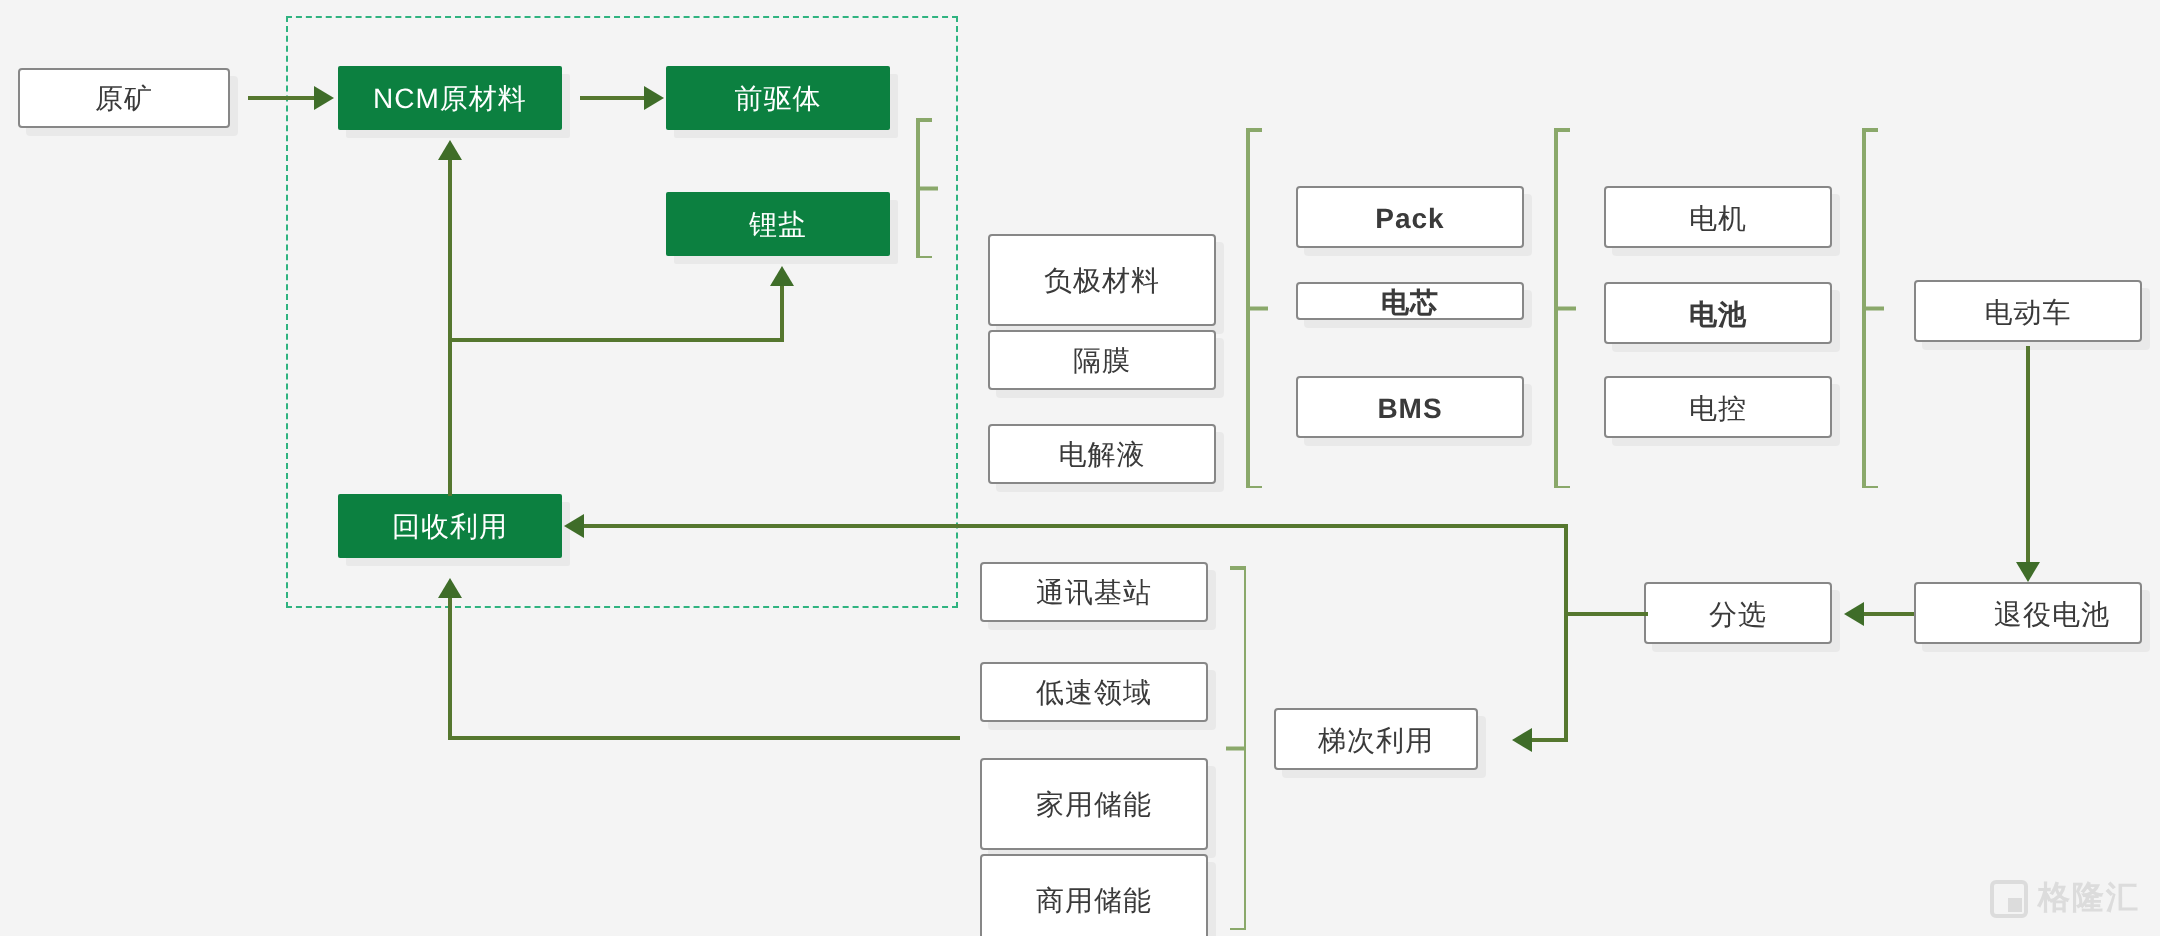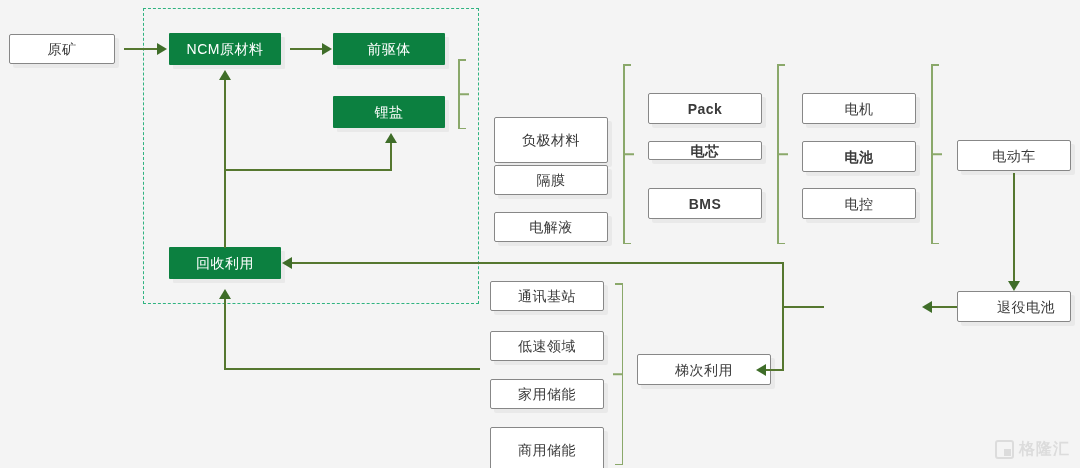--- a/index.html
+++ b/index.html
@@ -184,26 +184,27 @@
   <div class="node white bold" style="left:648px; top:141px; width:114px; height:19px;">电芯</div>
   <div class="node white bold" style="left:648px; top:188px; width:114px; height:31px;">BMS</div>
 
   <div class="node white" style="left:802px; top:93px;  width:114px; height:31px;">电机</div>
   <div class="node white bold" style="left:802px; top:141px; width:114px; height:31px;">电池</div>
   <div class="node white" style="left:802px; top:188px; width:114px; height:31px;">电控</div>
 
   <div class="node white" style="left:957px; top:140px; width:114px; height:31px;">电动车</div>
 
   <div class="node white" style="left:957px; top:291px; width:114px; height:31px;padding-left:24px;">退役电池</div>
-
-  <div class="node white" style="left:637px; top:354px; width:134px; height:31px;">梯次利用</div>
+  <div class="node white" style="left:822px; top:291px; width:94px; height:31px;">分选</div>
+
+  <div class="node white" style="left:637px; top:354px; width:102px; height:31px;">梯次利用</div>
 
   <div class="node white" style="left:490px; top:281px; width:114px; height:30px;">通讯基站</div>
   <div class="node white" style="left:490px; top:331px; width:114px; height:30px;">低速领域</div>
-  <div class="node white" style="left:490px; top:379px; width:114px; height:30px;">家用储能</div>
+  <div class="node white" style="left:490px; top:379px; width:114px; height:46px;">家用储能</div>
   <div class="node white" style="left:490px; top:427px; width:114px; height:46px;">商用储能</div>
 
   <div class="bracket open-left" style="left:452px; top:59px; width:16px; height:70px;">
     <div class="spine"></div>
       <div class="cap top"></div>
       <div class="cap bot"></div>
       <div class="stem"></div>
   </div>
 
   <div class="bracket open-left" style="left:617px; top:64px; width:16px; height:180px;">

